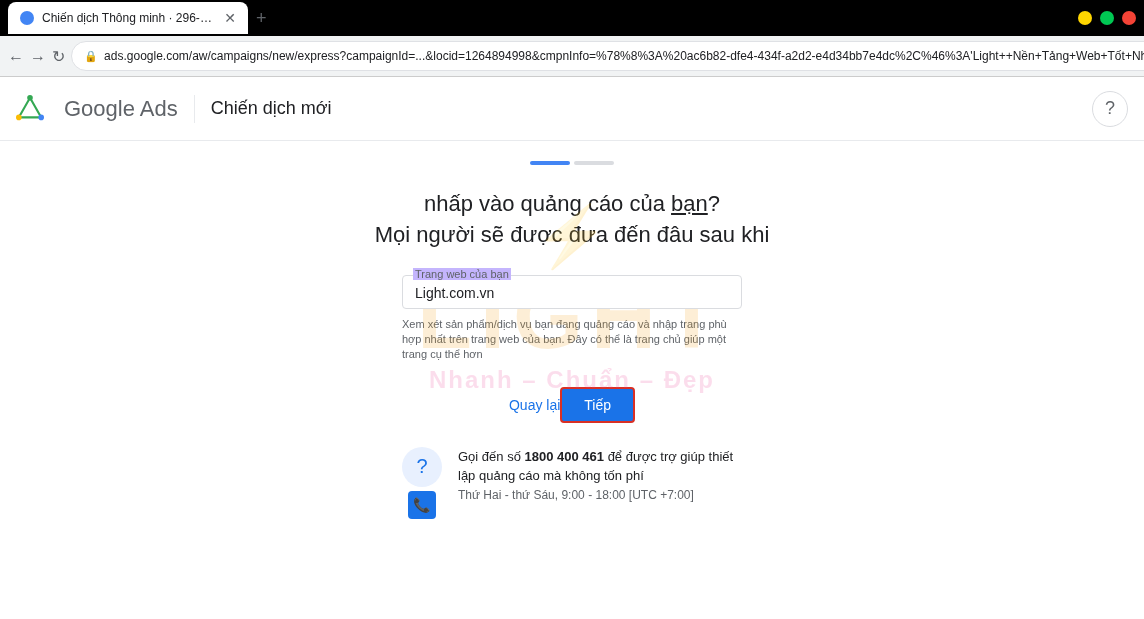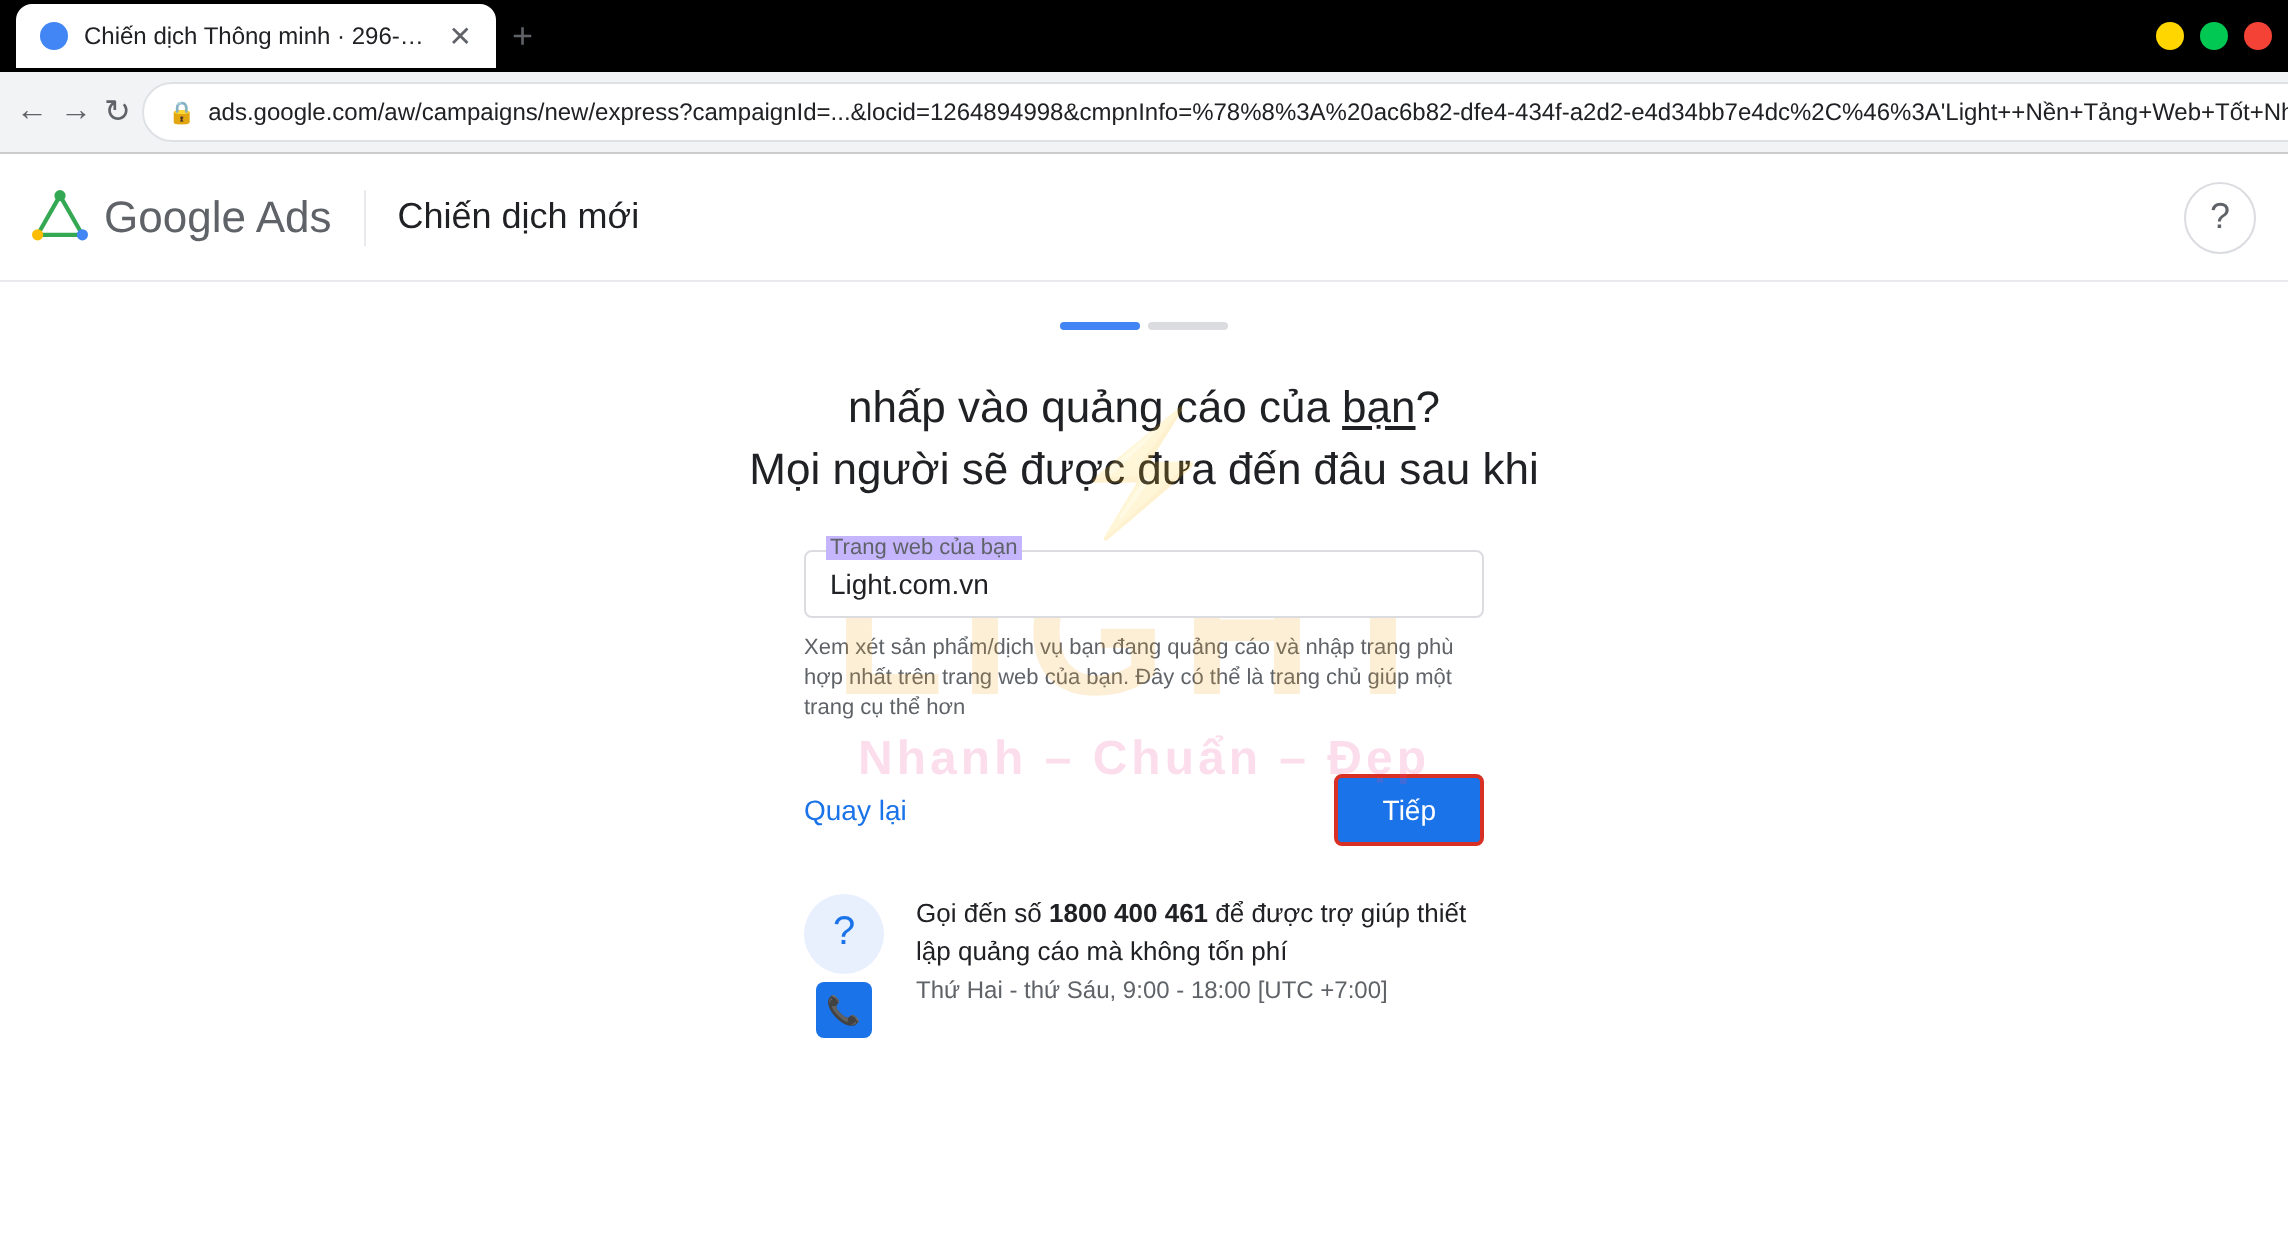--- a/index.html
+++ b/index.html
@@ -114,21 +114,21 @@
       display: flex;
       align-items: center;
       height: 64px;
       padding: 0 16px;
       border-bottom: 1px solid #e8eaed;
       background: #fff;
     }
     .google-ads-logo {
       display: flex;
       align-items: center;
-      gap: 8px;
+      gap: 20px;
     }
     .ads-triangle {
       width: 28px;
       height: 28px;
     }
     .app-name {
       font-size: 22px;
       color: #5f6368;
       font-weight: 400;
     }
@@ -224,21 +224,21 @@
       font-size: 11px;
       color: #5f6368;
       margin-top: 8px;
       line-height: 1.4;
     }
 
     
     .buttons-row {
       display: flex;
       align-items: center;
-      justify-content: space-between;
+      justify-content: center;
       width: 340px;
       margin-top: 8px;
     }
     .back-link {
       font-size: 14px;
       color: #1a73e8;
       cursor: pointer;
       text-decoration: none;
       background: none;
       border: none;

